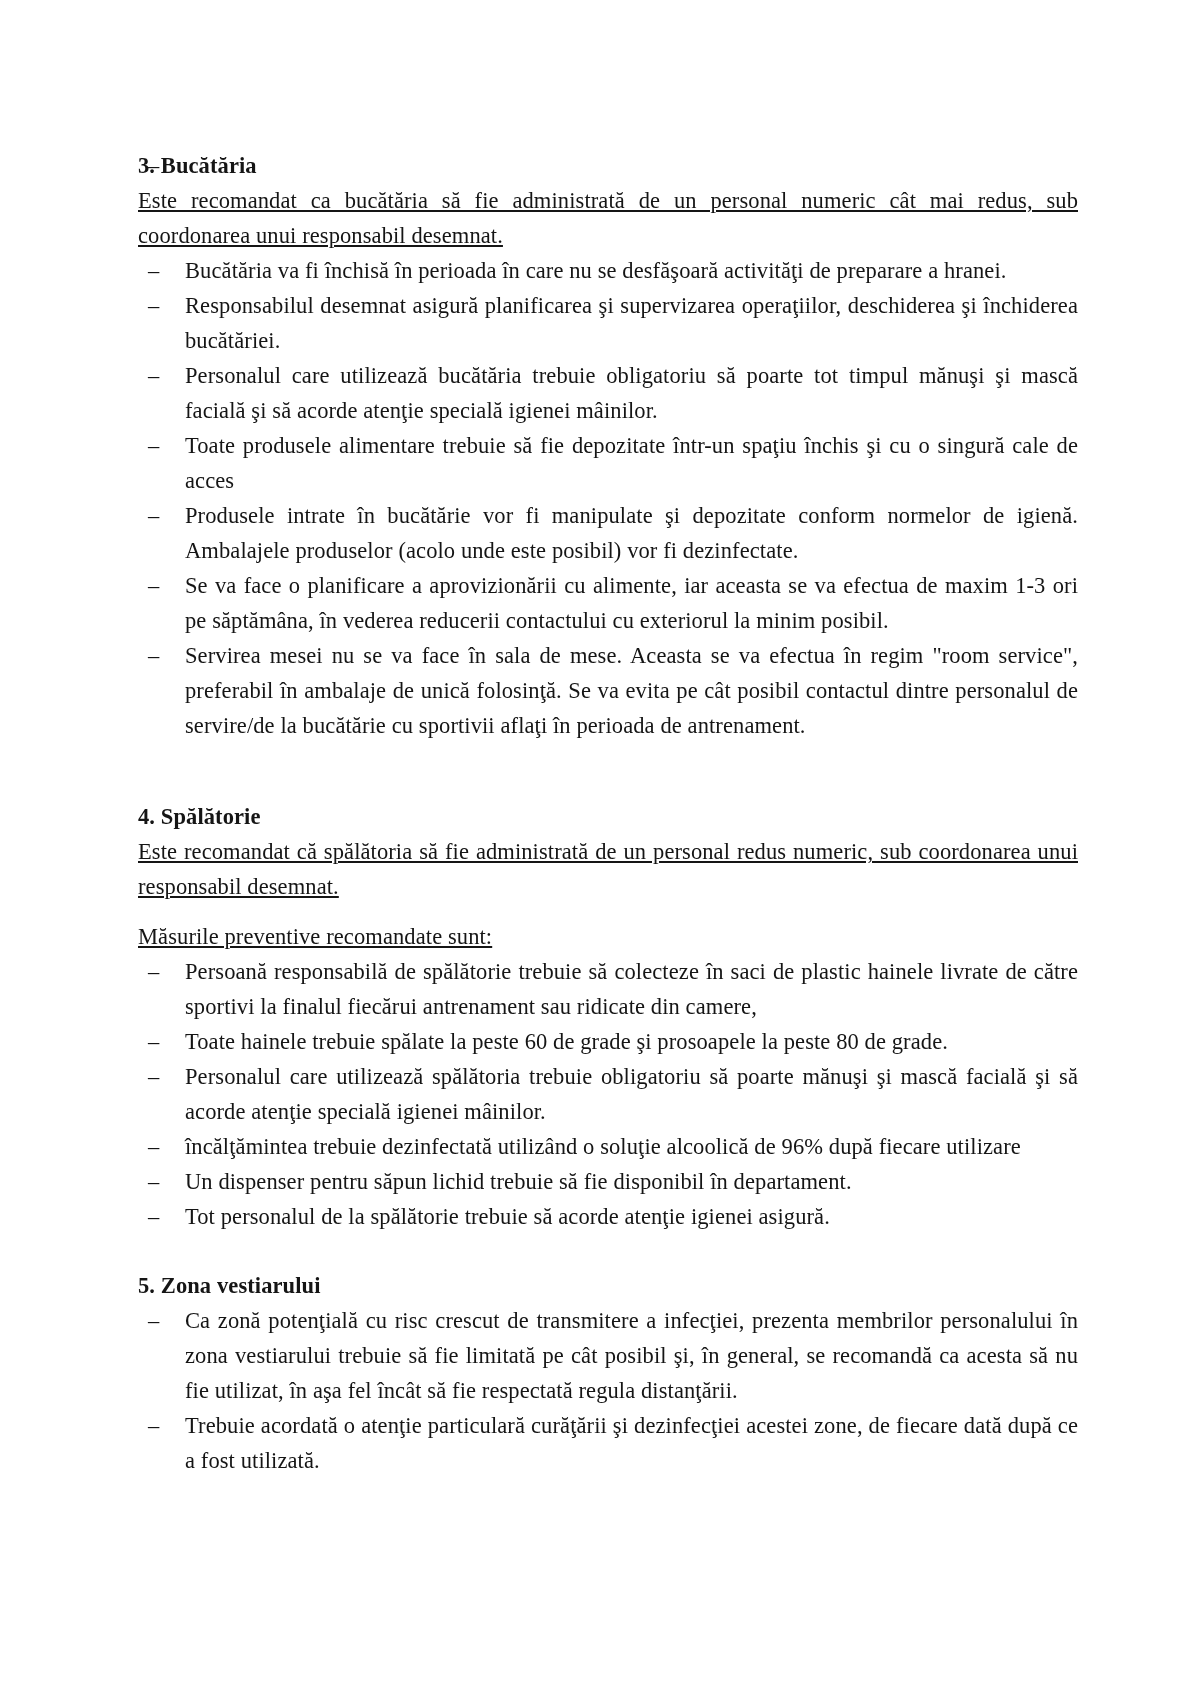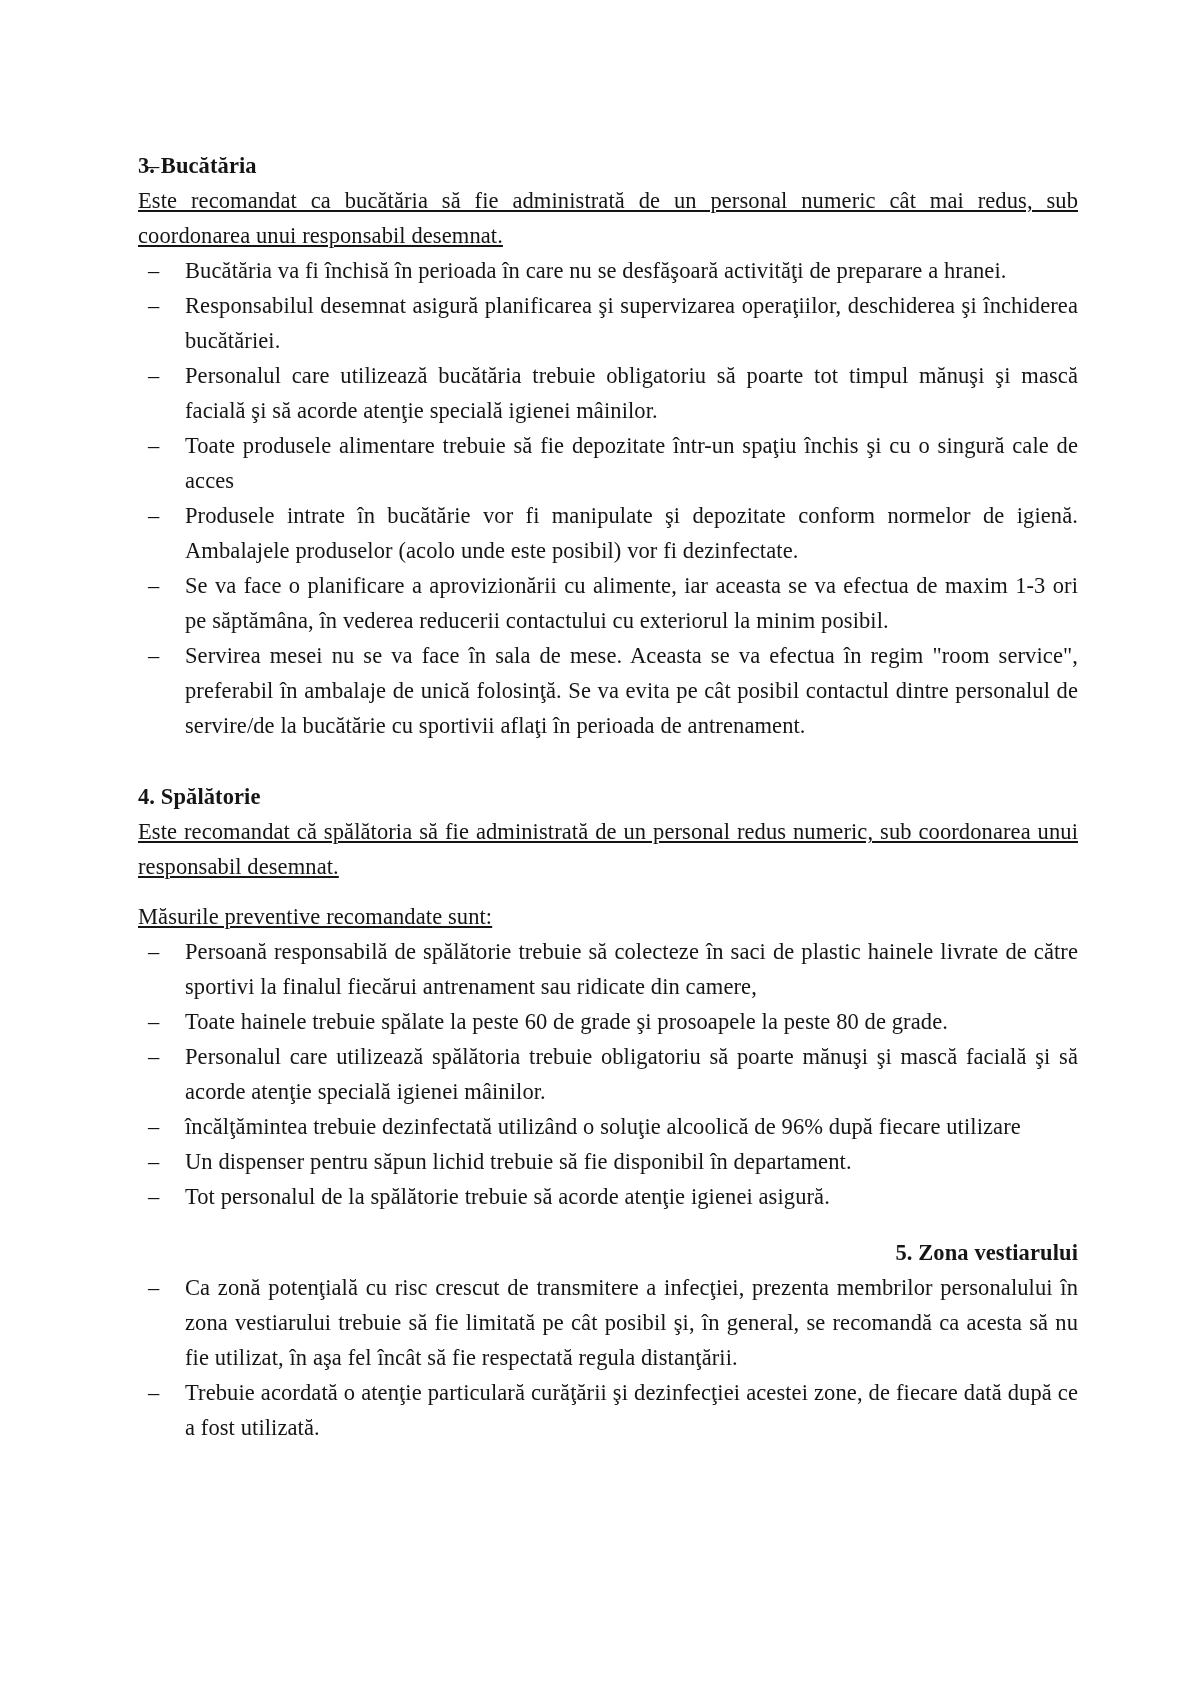--- a/index.html
+++ b/index.html
@@ -35,22 +35,22 @@
     position: absolute;
     left: 10px;
     top: 0;
   }
   .heading {
     font-size: 22.5px;
     font-weight: bold;
     line-height: 35px;
   }
   .heading.h3 { margin-top: 7px; }
-  .heading.h4 { margin-top: 36px; }
-  .heading.h5 { margin-top: 21px; text-align: right; }
+  .heading.h4 { margin-top: 56px; }
+  .heading.h5 { margin-top: 34px; }
   .gap-above { margin-top: 15px; }
 </style>
 </head>
 <body>
 
 <div class="page">
   <div class="doc">
 
     <ul class="blist">
       <li class="bitem">

